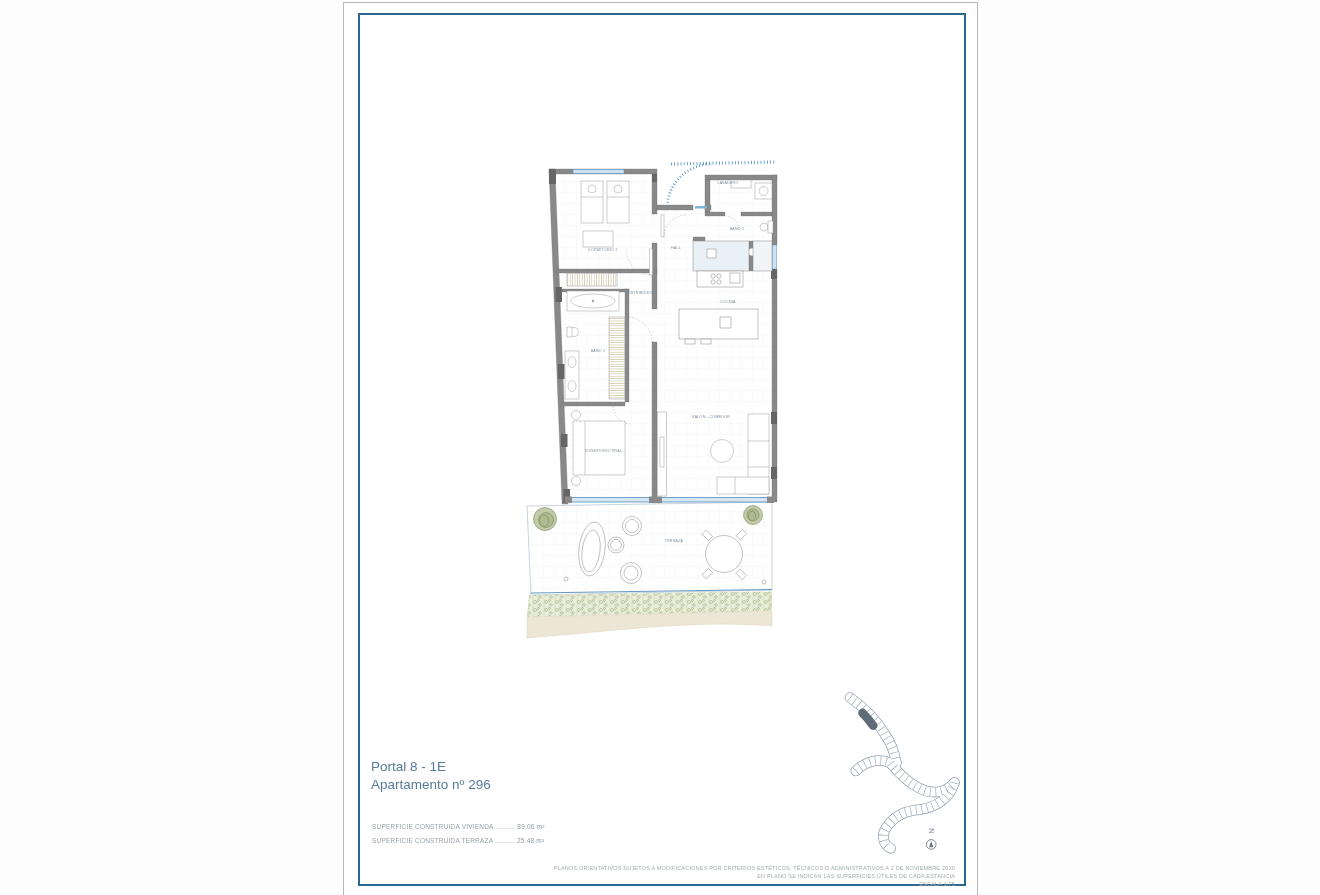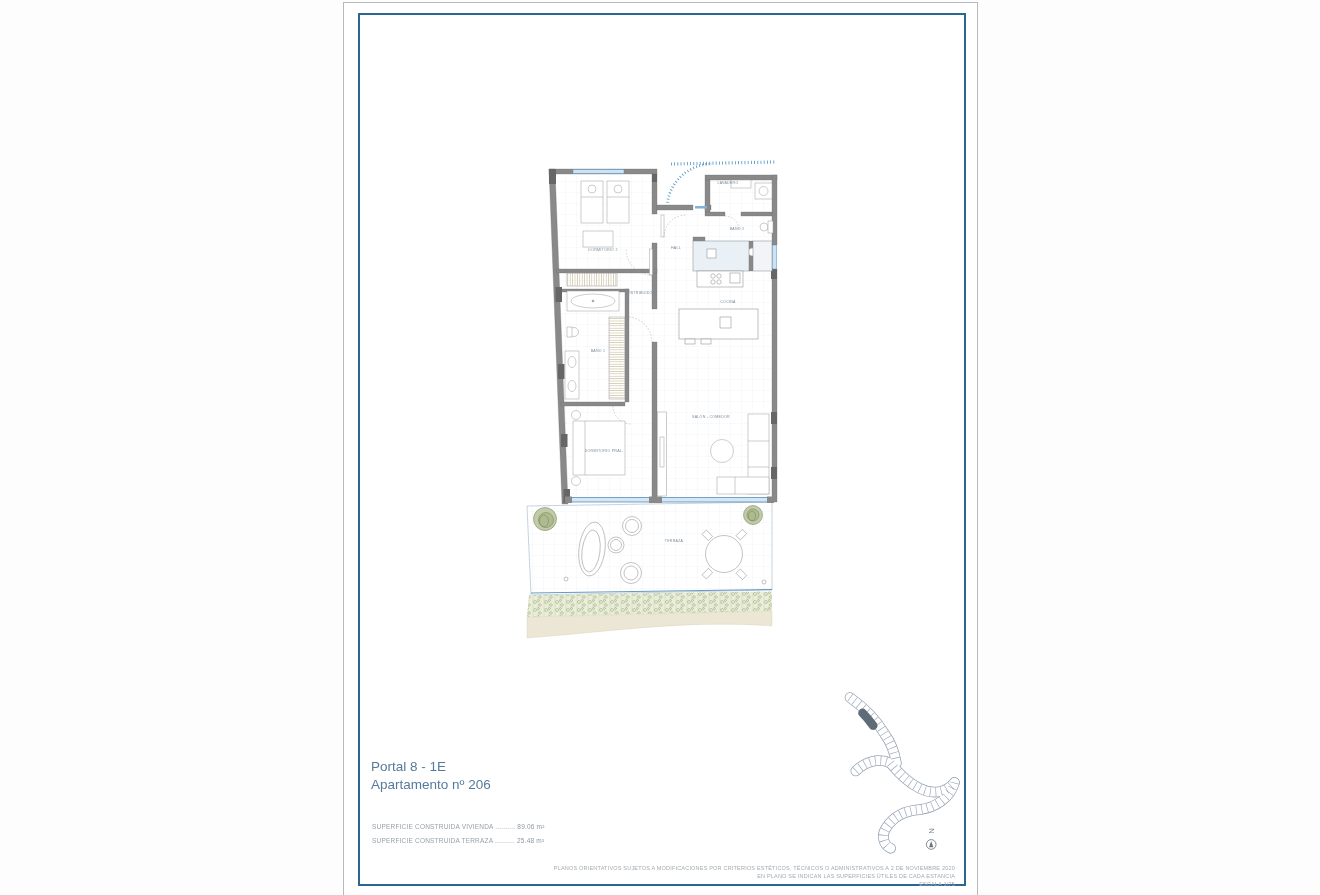--- a/index.html
+++ b/index.html
@@ -253,21 +253,21 @@
     </g>
     <g>
       <text x="114" y="157" font-size="8" fill="#4d565e" text-anchor="middle" transform="rotate(-90 114 154)">N</text>
       <circle cx="114" cy="168" r="5" fill="none" stroke="#6c7680" stroke-width="0.9"></circle>
       <path d="M114,164.5 L111.8,171 L116.2,171 Z" fill="#6c7680"></path>
     </g>
   </svg>
 
   <div class="title-block">
     <div>Portal 8 - 1E</div>
-    <div>Apartamento nº 206</div>
+    <div>Apartamento nº 296</div>
   </div>
 
   <div class="area-block">
     <div class="area-row">
       <span>SUPERFICIE CONSTRUIDA VIVIENDA</span>
       <span>..........</span>
       <span class="val">89.06 m²</span>
     </div>
     <div class="area-row">
       <span>SUPERFICIE CONSTRUIDA TERRAZA</span>

